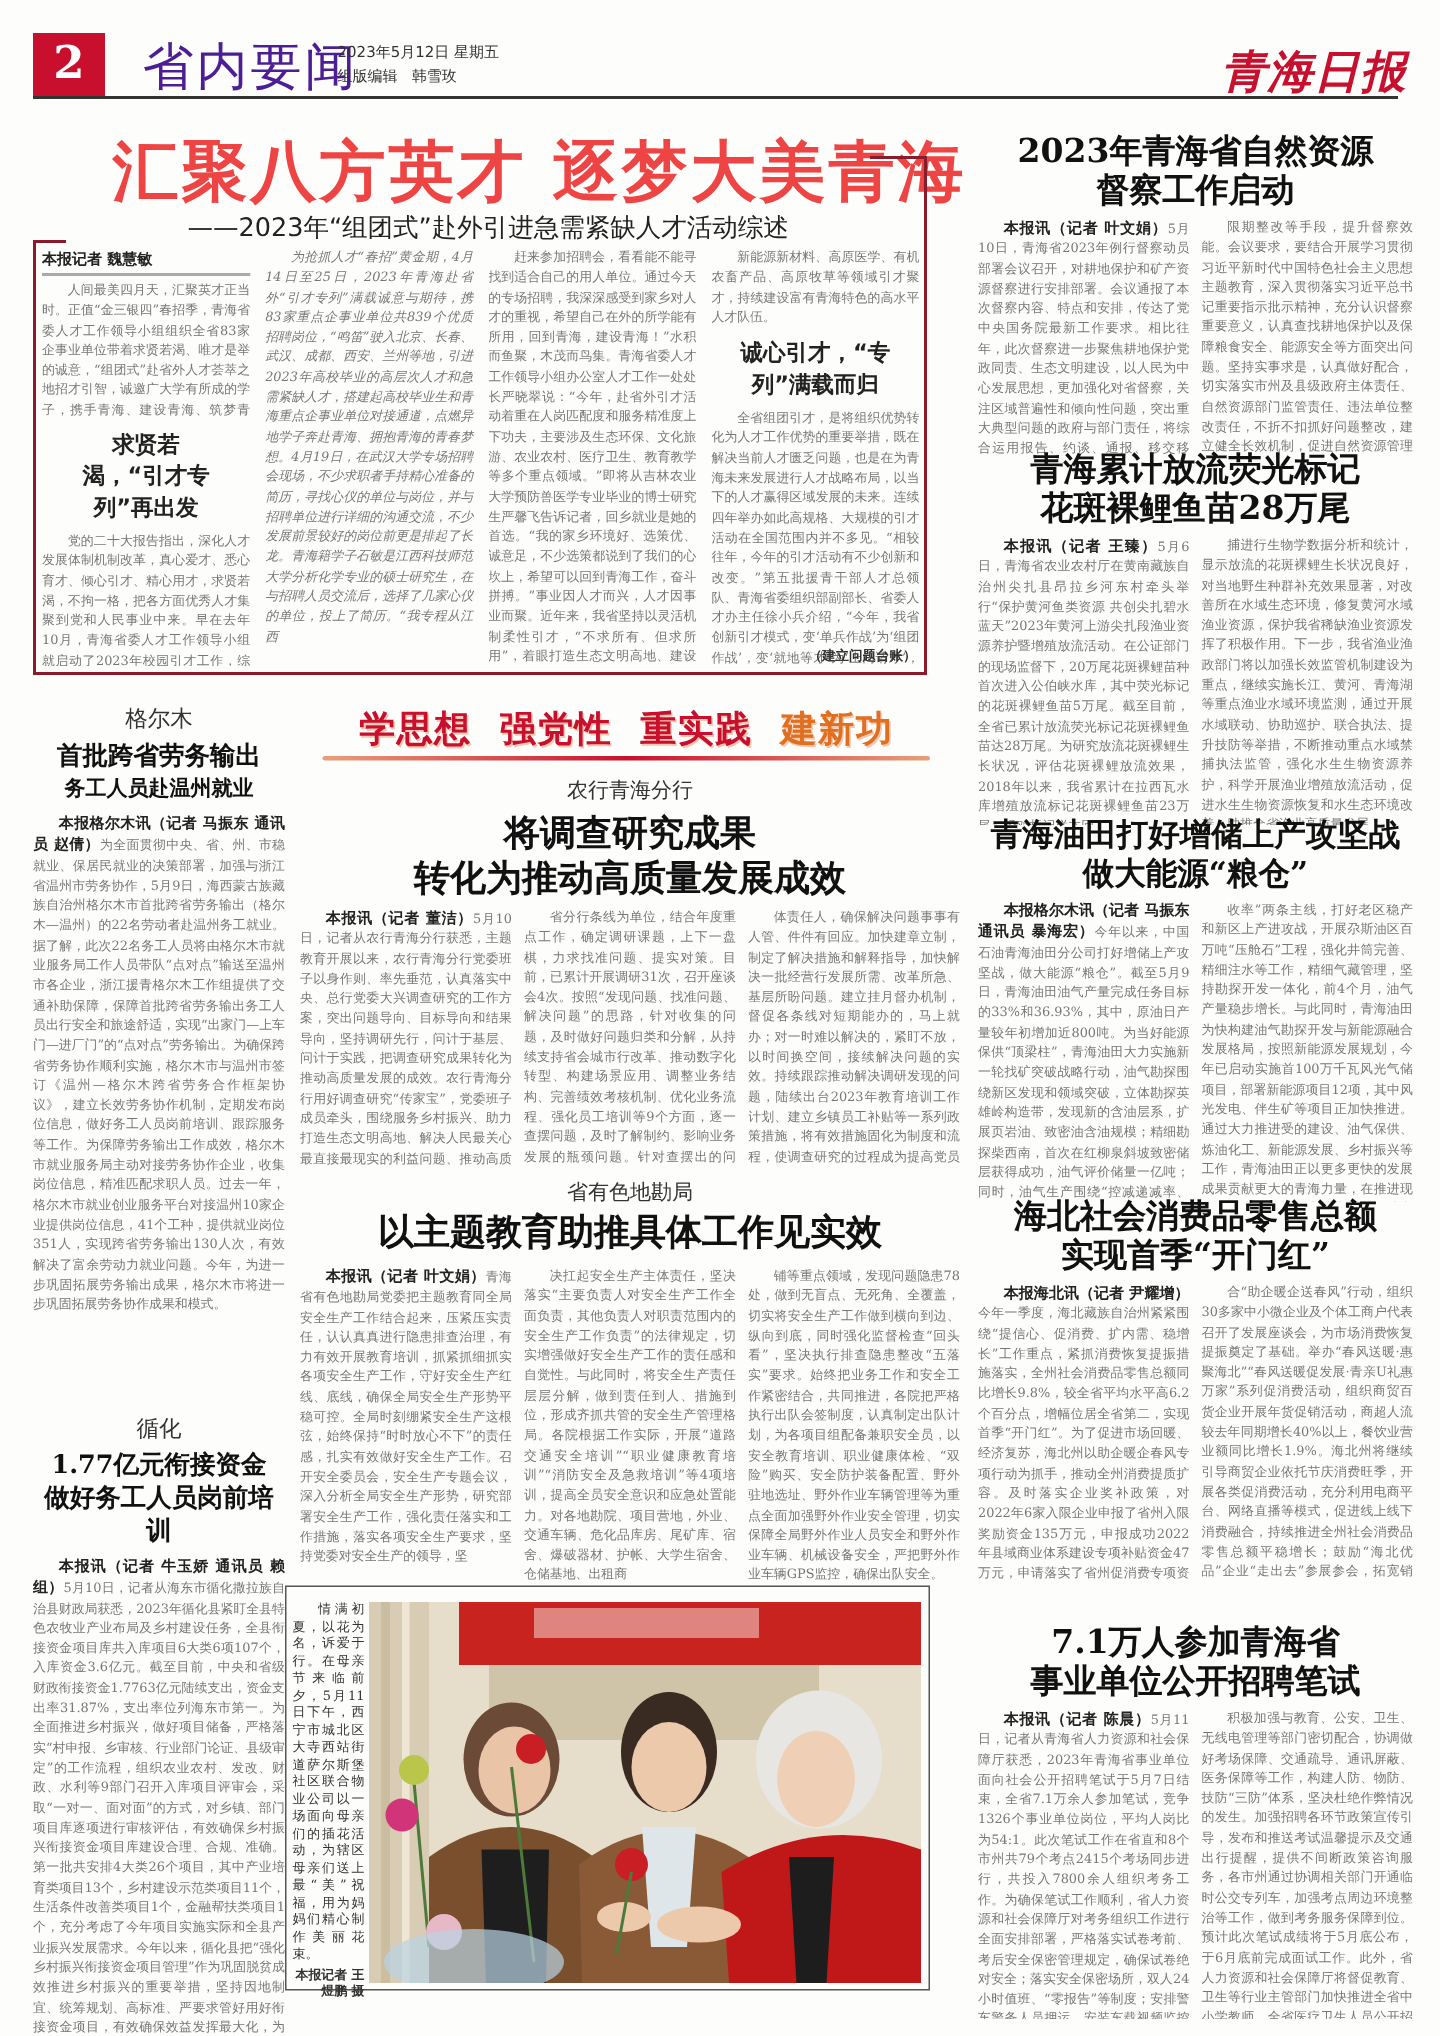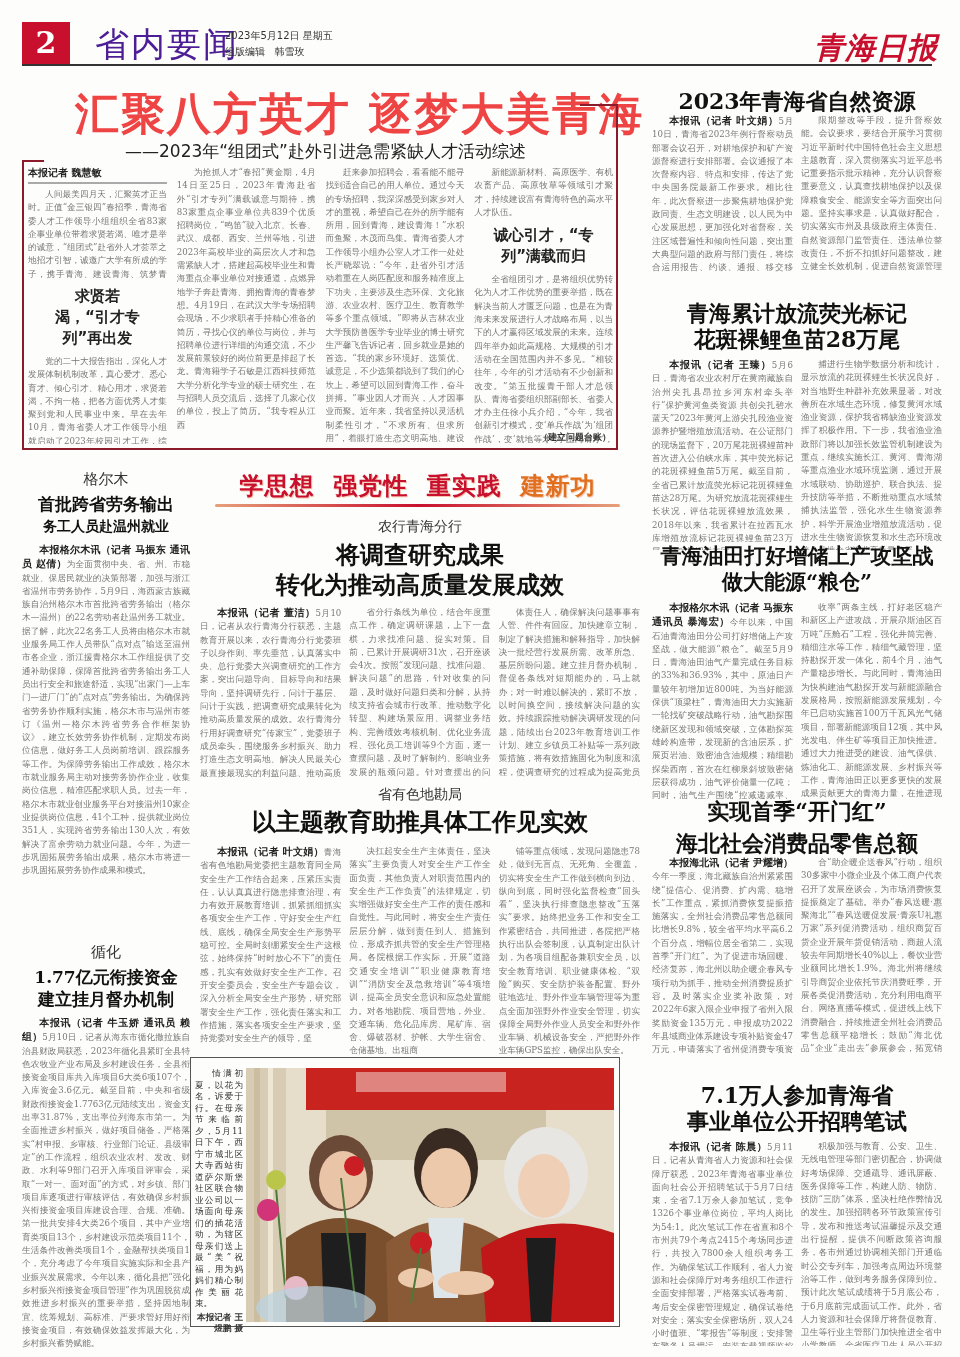--- a/index.html
+++ b/index.html
@@ -56,37 +56,38 @@
 <div class="abs feature-box-r"></div>
 
 <div class="abs" style="left:28px; top:166px; width:585px; height:278px; overflow:hidden;">
   <div class="cols" style="gap:10px;">
     <div style="height:278px; overflow:hidden;">
       <div class="byline" style="border-bottom:2px solid #aaa; padding-bottom:2px; margin-bottom:4px;">本报记者 魏慧敏</div>
       <div class="body-text" style="height:92px; overflow:hidden;">人间最美四月天，汇聚英才正当时。正值“金三银四”春招季，青海省委人才工作领导小组组织全省83家企事业单位带着求贤若渴、唯才是举的诚意，“组团式”赴省外人才荟萃之地招才引智，诚邀广大学有所成的学子，携手青海、建设青海、筑梦青海。实现高质量发展，人才是关键。当前，青海聚力打造生态文明高地、加快建设产业“四地”，比以往任何时候都更加需要高层次人才。</div>
       <div class="subhead" style="padding:0 20px;">求贤若渴，“引才专列”再出发</div>
       <div class="body-text">党的二十大报告指出，深化人才发展体制机制改革，真心爱才、悉心育才、倾心引才、精心用才，求贤若渴，不拘一格，把各方面优秀人才集聚到党和人民事业中来。早在去年10月，青海省委人才工作领导小组就启动了2023年校园引才工作，综合采取线上线下相结合、集中引才与分头引才相结合、赴省外引才与省内先行对接相结合等多种方式，开展校园引才“1+6”系列活动。</div>
     </div>
-    <div style="height:278px; overflow:hidden;">
+    <div style="height:278px; overflow:hidden;font-style:italic;">
         <div class="body-text">为抢抓人才“春招”黄金期，4月14日至25日，2023年青海赴省外“引才专列”满载诚意与期待，携83家重点企事业单位共839个优质招聘岗位，“鸣笛”驶入北京、长春、武汉、成都、西安、兰州等地，引进2023年高校毕业的高层次人才和急需紧缺人才，搭建起高校毕业生和青海重点企事业单位对接通道，点燃异地学子奔赴青海、拥抱青海的青春梦想。4月19日，在武汉大学专场招聘会现场，不少求职者手持精心准备的简历，寻找心仪的单位与岗位，并与招聘单位进行详细的沟通交流，不少发展前景较好的岗位前更是排起了长龙。青海籍学子石敏是江西科技师范大学分析化学专业的硕士研究生，在与招聘人员交流后，选择了几家心仪的单位，投上了简历。“我专程从江西</div>
       </div>
     <div style="height:278px; overflow:hidden;">
         <div class="body-text">赶来参加招聘会，看看能不能寻找到适合自己的用人单位。通过今天的专场招聘，我深深感受到家乡对人才的重视，希望自己在外的所学能有所用，回到青海，建设青海！”水积而鱼聚，木茂而鸟集。青海省委人才工作领导小组办公室人才工作一处处长严晓翠说：“今年，赴省外引才活动着重在人岗匹配度和服务精准度上下功夫，主要涉及生态环保、文化旅游、农业农村、医疗卫生、教育教学等多个重点领域。”即将从吉林农业大学预防兽医学专业毕业的博士研究生严馨飞告诉记者，回乡就业是她的首选。“我的家乡环境好、选策优、诚意足，不少选策都说到了我们的心坎上，希望可以回到青海工作，奋斗拼搏。”事业因人才而兴，人才因事业而聚。近年来，我省坚持以灵活机制柔性引才，“不求所有、但求所用”，着眼打造生态文明高地、建设产业“四地”、国家公园、盐湖产业、</div>
       </div>
     <div style="height:278px; overflow:hidden; position:relative;">
       <div class="body-text">新能源新材料、高原医学、有机农畜产品、高原牧草等领域引才聚才，持续建设富有青海特色的高水平人才队伍。</div>
       <div class="subhead" style="padding:0 18px;">诚心引才，“专列”满载而归</div>
       <div class="body-text" style="height:180px; overflow:hidden;">全省组团引才，是将组织优势转化为人才工作优势的重要举措，既在解决当前人才匮乏问题，也是在为青海未来发展进行人才战略布局，以当下的人才赢得区域发展的未来。连续四年举办如此高规格、大规模的引才活动在全国范围内并不多见。“相较往年，今年的引才活动有不少创新和改变。”第五批援青干部人才总领队、青海省委组织部副部长、省委人才办主任徐小兵介绍，“今年，我省创新引才模式，变‘单兵作战’为‘组团作战’，变‘就地等才’为‘上门请才’，取得了很好效果，引进了紧缺人才，扩大了青海的影响力。”</div>
       <div class="cont" style="position:absolute; right:2px; bottom:0;">（建立问题台账）</div>
     </div>
   </div>
 </div>
 
 <div class="abs" style="left:652px; top:88px; width:290px;">
   <div class="hl" style="font-size:22px; line-height:26px;">2023年青海省自然资源</div>
+  <div class="hl" style="font-size:22px; line-height:26px; margin-bottom:6px;">督察工作启动</div>
   <div class="cols" style="height:160px; overflow:hidden;">
     <div class="body-text" style="overflow:hidden;"><span class="byline">本报讯（记者 叶文娟）</span><span>5月10日，青海省2023年例行督察动员部署会议召开，对耕地保护和矿产资源督察进行安排部署。会议通报了本次督察内容、特点和安排，传达了党中央国务院最新工作要求。相比往年，此次督察进一步聚焦耕地保护党政同责、生态文明建设，以人民为中心发展思想，更加强化对省督察，关注区域普遍性和倾向性问题，突出重大典型问题的政府与部门责任，将综合运用报告、约谈、通报、移交移送、</span></div>
     <div class="body-text" style="overflow:hidden;">限期整改等手段，提升督察效能。会议要求，要结合开展学习贯彻习近平新时代中国特色社会主义思想主题教育，深入贯彻落实习近平总书记重要指示批示精神，充分认识督察重要意义，认真查找耕地保护以及保障粮食安全、能源安全等方面突出问题。坚持实事求是，认真做好配合，切实落实市州及县级政府主体责任、自然资源部门监管责任、违法单位整改责任，不折不扣抓好问题整改，建立健全长效机制，促进自然资源管理尤其是耕地保护秩序持续好转。</div>
   </div>
 </div>
 
 <div class="abs" style="left:652px; top:300px; width:290px;">
   <div class="hl" style="font-size:22px; line-height:26px;">青海累计放流荧光标记</div>
   <div class="hl" style="font-size:22px; line-height:26px; margin-bottom:6px;">花斑裸鲤鱼苗28万尾</div>
   <div class="cols" style="height:192px; overflow:hidden;">
@@ -98,22 +99,22 @@
 <div class="abs" style="left:652px; top:543px; width:290px;">
   <div class="hl" style="font-size:21px; line-height:26px;text-align:center;">青海油田打好增储上产攻坚战</div>
   <div class="hl" style="font-size:21px; line-height:26px; margin-bottom:6px;">做大能源“粮仓”</div>
   <div class="cols" style="height:200px; overflow:hidden;">
     <div class="body-text" style="overflow:hidden;"><span class="byline">本报格尔木讯（记者 马振东 通讯员 暴海宏）</span><span>今年以来，中国石油青海油田分公司打好增储上产攻坚战，做大能源“粮仓”。截至5月9日，青海油田油气产量完成任务目标的33%和36.93%，其中，原油日产量较年初增加近800吨。为当好能源保供“顶梁柱”，青海油田大力实施新一轮找矿突破战略行动，油气勘探围绕新区发现和领域突破，立体勘探英雄岭构造带，发现新的含油层系，扩展页岩油、致密油含油规模；精细勘探柴西南，首次在红柳泉斜坡致密储层获得成功，油气评价储量一亿吨；同时，油气生产围绕“控减递减率、提高采</span></div>
     <div class="body-text" style="overflow:hidden;">收率”两条主线，打好老区稳产和新区上产进攻战，开展尕斯油区百万吨“压舱石”工程，强化井筒完善、精细注水等工作，精细气藏管理，坚持勘探开发一体化，前4个月，油气产量稳步增长。与此同时，青海油田为快构建油气勘探开发与新能源融合发展格局，按照新能源发展规划，今年已启动实施首100万千瓦风光气储项目，部署新能源项目12项，其中风光发电、伴生矿等项目正加快推进。通过大力推进受的建设、油气保供、炼油化工、新能源发展、乡村振兴等工作，青海油田正以更多更快的发展成果贡献更大的青海力量，在推进现代化新青海建设的实践中贡献石油力量。</div>
   </div>
 </div>
 
 <div class="abs" style="left:652px; top:798px; width:290px;">
+  <div class="hl" style="font-size:22px; line-height:26px;">海北社会消费品零售总额</div>
   <div class="hl" style="font-size:22px; line-height:26px; margin-bottom:6px;">实现首季“开门红”</div>
-  <div class="hl" style="font-size:22px; line-height:26px;">海北社会消费品零售总额</div>
   <div class="cols" style="height:200px; overflow:hidden;">
     <div class="body-text" style="overflow:hidden;"><span class="byline">本报海北讯（记者 尹耀增）</span><span>今年一季度，海北藏族自治州紧紧围绕“提信心、促消费、扩内需、稳增长”工作重点，紧抓消费恢复提振措施落实，全州社会消费品零售总额同比增长9.8%，较全省平均水平高6.2个百分点，增幅位居全省第二，实现首季“开门红”。为了促进市场回暖、经济复苏，海北州以助企暖企春风专项行动为抓手，推动全州消费提质扩容。及时落实企业奖补政策，对2022年6家入限企业申报了省州入限奖励资金135万元，申报成功2022年县域商业体系建设专项补贴资金47万元，申请落实了省州促消费专项资金149万元。推动海北州优品“进食堂、进超市、进综合服务体、进央企、进援建地区”等“五进”活动。结</span></div>
     <div class="body-text" style="overflow:hidden;">合“助企暖企送春风”行动，组织30多家中小微企业及个体工商户代表召开了发展座谈会，为市场消费恢复提振奠定了基础。举办“春风送暖·惠聚海北”“春风送暖促发展·青亲U礼惠万家”系列促消费活动，组织商贸百货企业开展年货促销活动，商超人流较去年同期增长40%以上，餐饮业营业额同比增长1.9%。海北州将继续引导商贸企业依托节庆消费旺季，开展各类促消费活动，充分利用电商平台、网络直播等模式，促进线上线下消费融合，持续推进全州社会消费品零售总额平稳增长；鼓励“海北优品”企业“走出去”参展参会，拓宽销售渠道，增强品牌影响力和市场竞争力。</div>
   </div>
 </div>
 
 <div class="abs" style="left:652px; top:1082px; width:290px;">
   <div class="hl" style="font-size:22px; line-height:26px;">7.1万人参加青海省</div>
   <div class="hl" style="font-size:22px; line-height:26px; margin-bottom:6px;">事业单位公开招聘笔试</div>
   <div class="cols" style="height:206px; overflow:hidden;">
@@ -125,21 +126,21 @@
 <div class="abs" style="left:22px; top:470px; width:168px;">
   <div class="kicker" style="font-size:15px; margin-bottom:4px;">格尔木</div>
   <div class="hl" style="font-size:17px; line-height:22px;">首批跨省劳务输出</div>
   <div class="hl" style="font-size:14px; line-height:22px; margin-bottom:6px;">务工人员赴温州就业</div>
   <div class="body-text" style="height:428px; overflow:hidden;"><span class="byline">本报格尔木讯（记者 马振东 通讯员 赵倩）</span><span>为全面贯彻中央、省、州、市稳就业、保居民就业的决策部署，加强与浙江省温州市劳务协作，5月9日，海西蒙古族藏族自治州格尔木市首批跨省劳务输出（格尔木—温州）的22名劳动者赴温州务工就业。据了解，此次22名务工人员将由格尔木市就业服务局工作人员带队“点对点”输送至温州市各企业，浙江援青格尔木工作组提供了交通补助保障，保障首批跨省劳务输出务工人员出行安全和旅途舒适，实现“出家门—上车门—进厂门”的“点对点”劳务输出。为确保跨省劳务协作顺利实施，格尔木市与温州市签订《温州—格尔木跨省劳务合作框架协议》，建立长效劳务协作机制，定期发布岗位信息，做好务工人员岗前培训、跟踪服务等工作。为保障劳务输出工作成效，格尔木市就业服务局主动对接劳务协作企业，收集岗位信息，精准匹配求职人员。过去一年，格尔木市就业创业服务平台对接温州10家企业提供岗位信息，41个工种，提供就业岗位351人，实现跨省劳务输出130人次，有效解决了富余劳动力就业问题。今年，为进一步巩固拓展劳务输出成果，格尔木市将进一步巩固拓展劳务协作成果和模式。</span></div>
 </div>
 
 <div class="abs" style="left:22px; top:943px; width:168px;">
   <div class="kicker" style="font-size:15px; margin-bottom:4px;">循化</div>
   <div class="hl" style="font-size:17px; line-height:22px;">1.77亿元衔接资金</div>
-  <div class="hl" style="font-size:17px; line-height:22px; margin-bottom:6px;">建立挂月督办机制</div>
+  <div class="hl" style="font-size:17px; line-height:22px; margin-bottom:6px;">做好务工人员岗前培训</div>
   <div class="body-text" style="height:335px; overflow:hidden;"><span class="byline">本报讯（记者 牛玉娇 通讯员 赖组）</span><span>5月10日，记者从海东市循化撒拉族自治县财政局获悉，2023年循化县紧盯全县特色农牧业产业布局及乡村建设任务，全县衔接资金项目库共入库项目6大类6项107个，入库资金3.6亿元。截至目前，中央和省级财政衔接资金1.7763亿元陆续支出，资金支出率31.87%，支出率位列海东市第一。为全面推进乡村振兴，做好项目储备，严格落实“村申报、乡审核、行业部门论证、县级审定”的工作流程，组织农业农村、发改、财政、水利等9部门召开入库项目评审会，采取“一对一、面对面”的方式，对乡镇、部门项目库逐项进行审核评估，有效确保乡村振兴衔接资金项目库建设合理、合规、准确。第一批共安排4大类26个项目，其中产业培育类项目13个，乡村建设示范类项目11个，生活条件改善类项目1个，金融帮扶类项目1个，充分考虑了今年项目实施实际和全县产业振兴发展需求。今年以来，循化县把“强化乡村振兴衔接资金项目管理”作为巩固脱贫成效推进乡村振兴的重要举措，坚持因地制宜、统筹规划、高标准、严要求管好用好衔接资金项目，有效确保效益发挥最大化，为乡村振兴蓄势赋能。</span></div>
 </div>
 
 <div class="abs banner">
   <div class="banner-text">
     <span>学思想</span>&nbsp;
     <span>强党性</span>&nbsp;
     <span>重实践</span>&nbsp;
     <span style="color:#e07020;">建新功</span>
   </div>

